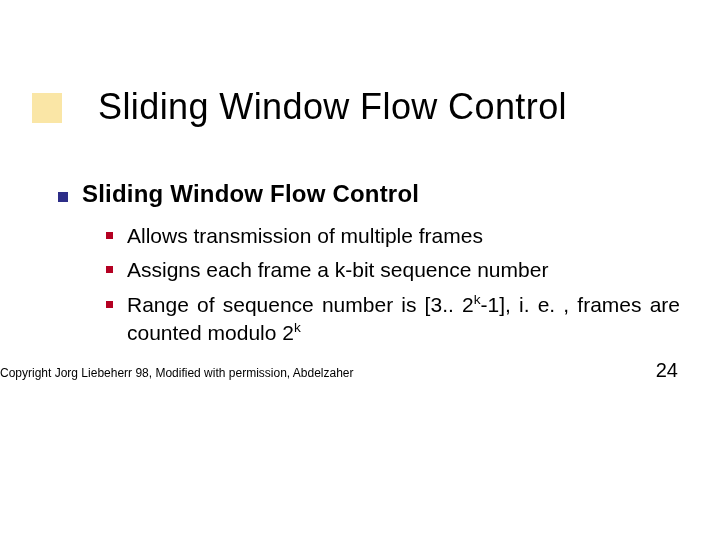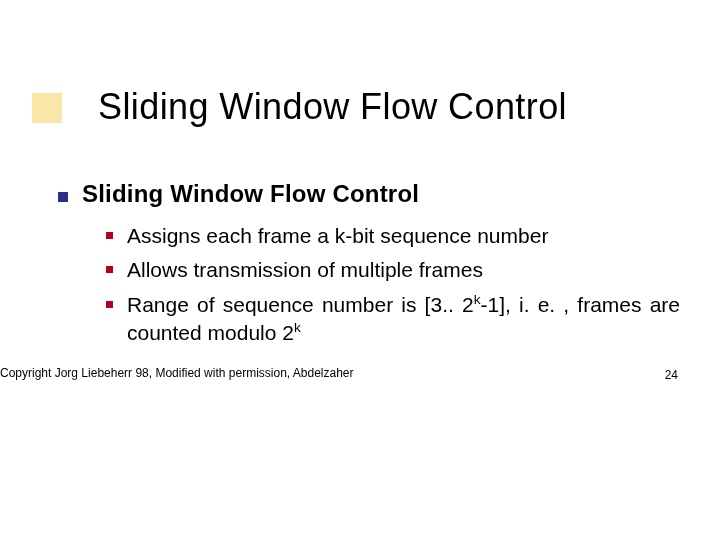--- a/index.html
+++ b/index.html
@@ -95,21 +95,21 @@
     right: 0;
     bottom: 32px;
     text-align: left;
     font-size: 12px;
     color: #000;
   }
   .pagenum {
     position: absolute;
     right: 42px;
     bottom: 30px;
-    font-size: 12px;
+    font-size: 20px;
   }
 </style>
 </head>
 <body>
 
 <div class="slide">
 
   <div class="accent-block"></div>
 
   <div class="title">Sliding Window Flow Control</div>
@@ -118,26 +118,26 @@
 
     <div class="lvl1">
       <div class="bullet1"></div>
       <div class="lvl1-text">Sliding Window Flow Control</div>
     </div>
 
     <div class="lvl2-group">
 
       <div class="lvl2">
         <div class="bullet2"></div>
-        <div class="lvl2-text">Assigns each frame a k-bit sequence number</div>
+        <div class="lvl2-text">Allows transmission of multiple frames</div>
       </div>
 
       <div class="lvl2">
         <div class="bullet2"></div>
-        <div class="lvl2-text">Allows transmission of multiple frames</div>
+        <div class="lvl2-text">Assigns each frame a k-bit sequence number</div>
       </div>
 
       <div class="lvl2">
         <div class="bullet2"></div>
         <div class="lvl2-text"><span>Range of sequence number is [3.. 2</span><span class="sup">k</span><span>-1], i. e. , frames are counted modulo 2</span><span class="sup">k</span></div>
       </div>
 
     </div>
 
   </div>

